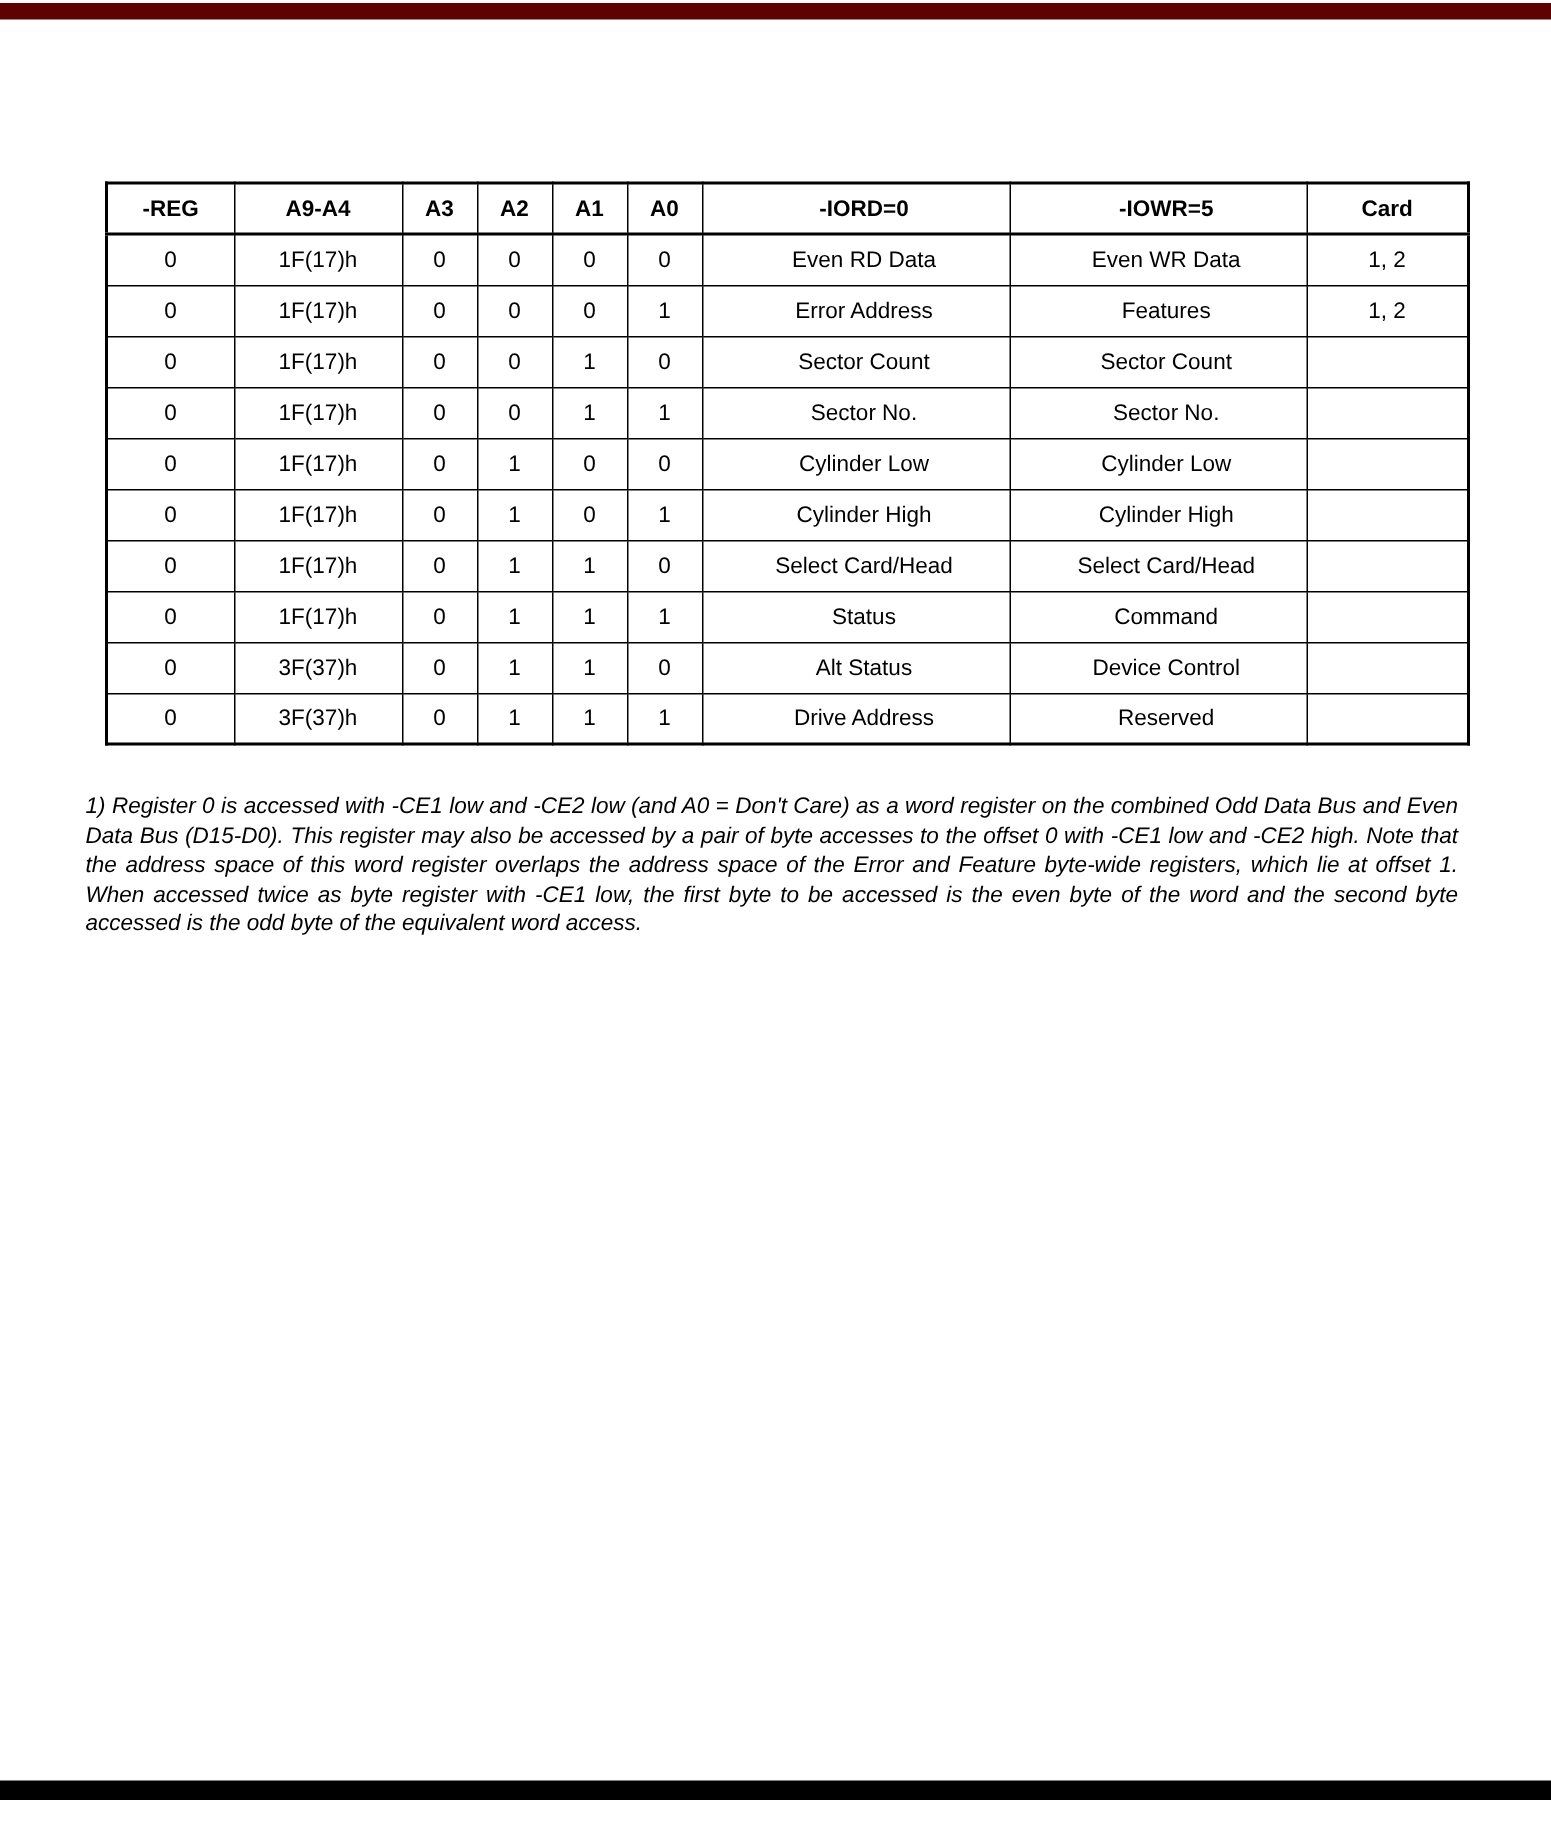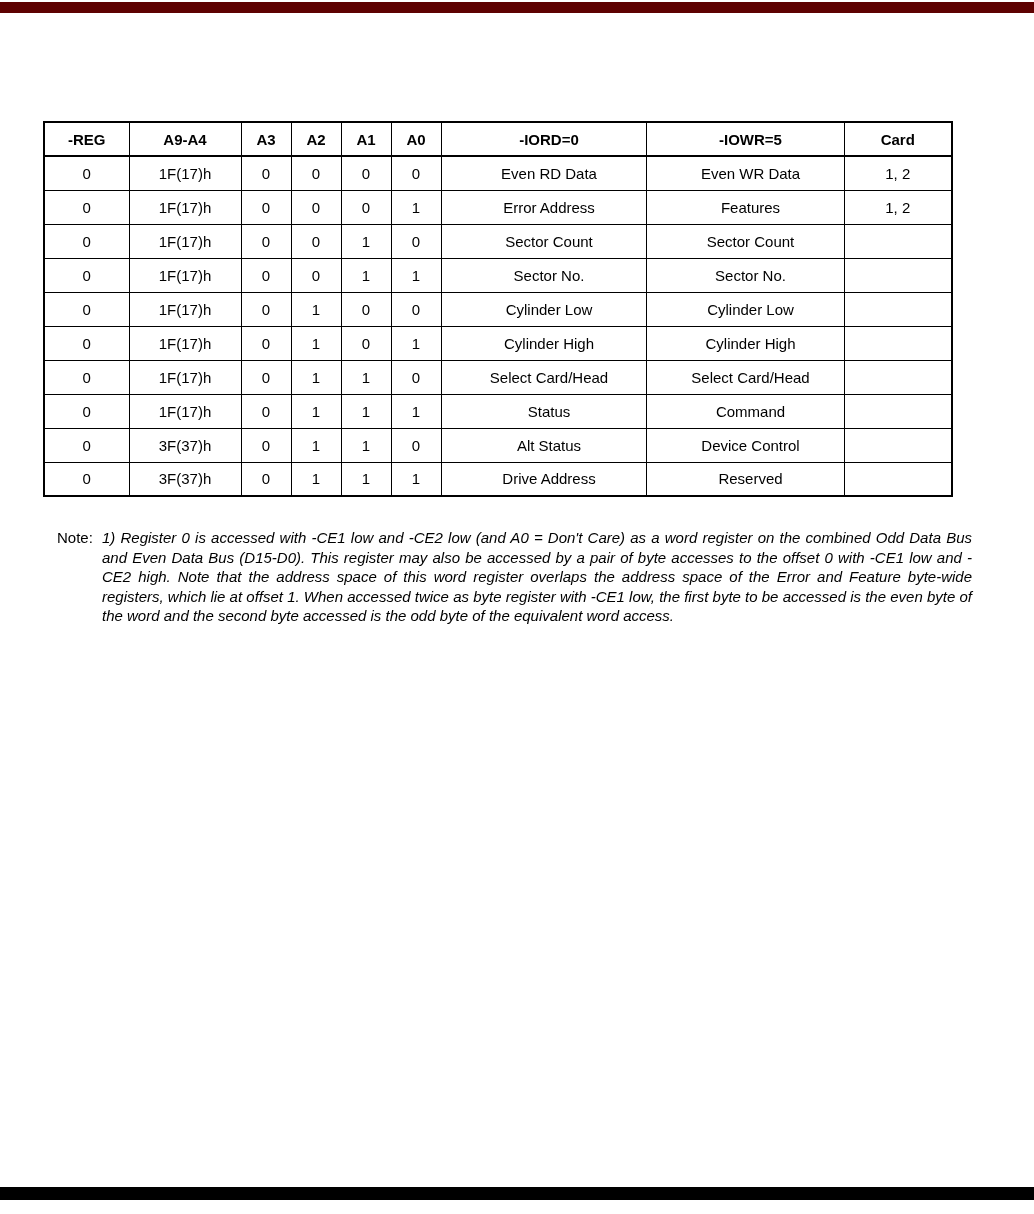--- a/index.html
+++ b/index.html
@@ -20,21 +20,21 @@
     background: #5e0101;
   }
   .bottom-bar {
     position: absolute;
     bottom: 14px; left: 0; right: 0;
     height: 13px;
     background: #000000;
   }
   table.reg-table {
     position: absolute;
-    left: 43px;
+    left: 70px;
     top: 121px;
     width: 908px;
     border-collapse: collapse;
     table-layout: fixed;
     border: 2px solid #000;
   }
   .reg-table col:nth-child(1) { width: 85px; }
   .reg-table col:nth-child(2) { width: 112px; }
   .reg-table col:nth-child(3) { width: 50px; }
   .reg-table col:nth-child(4) { width: 50px; }
@@ -213,19 +213,18 @@
         <td class="center">1</td>
         <td class="center">1</td>
         <td class="left">Drive Address</td>
         <td class="left">Reserved</td>
         <td class="center"></td>
       </tr>
     </tbody>
 </table>
 
 <div class="notes">
-  <div class="notes-label">Note:</div>
   <div class="notes-text">
       <p>1) Register 0 is accessed with -CE1 low and -CE2 low (and A0 = Don't Care) as a word register on the combined Odd Data Bus and Even Data Bus (D15-D0). This register may also be accessed by a pair of byte accesses to the offset 0 with -CE1 low and -CE2 high. Note that the address space of this word register overlaps the address space of the Error and Feature byte-wide registers, which lie at offset 1. When accessed twice as byte register with -CE1 low, the first byte to be accessed is the even byte of the word and the second byte accessed is the odd byte of the equivalent word access.</p>
     </div>
 </div>
 
 <div class="bottom-bar"></div>
 
 </body></html>

